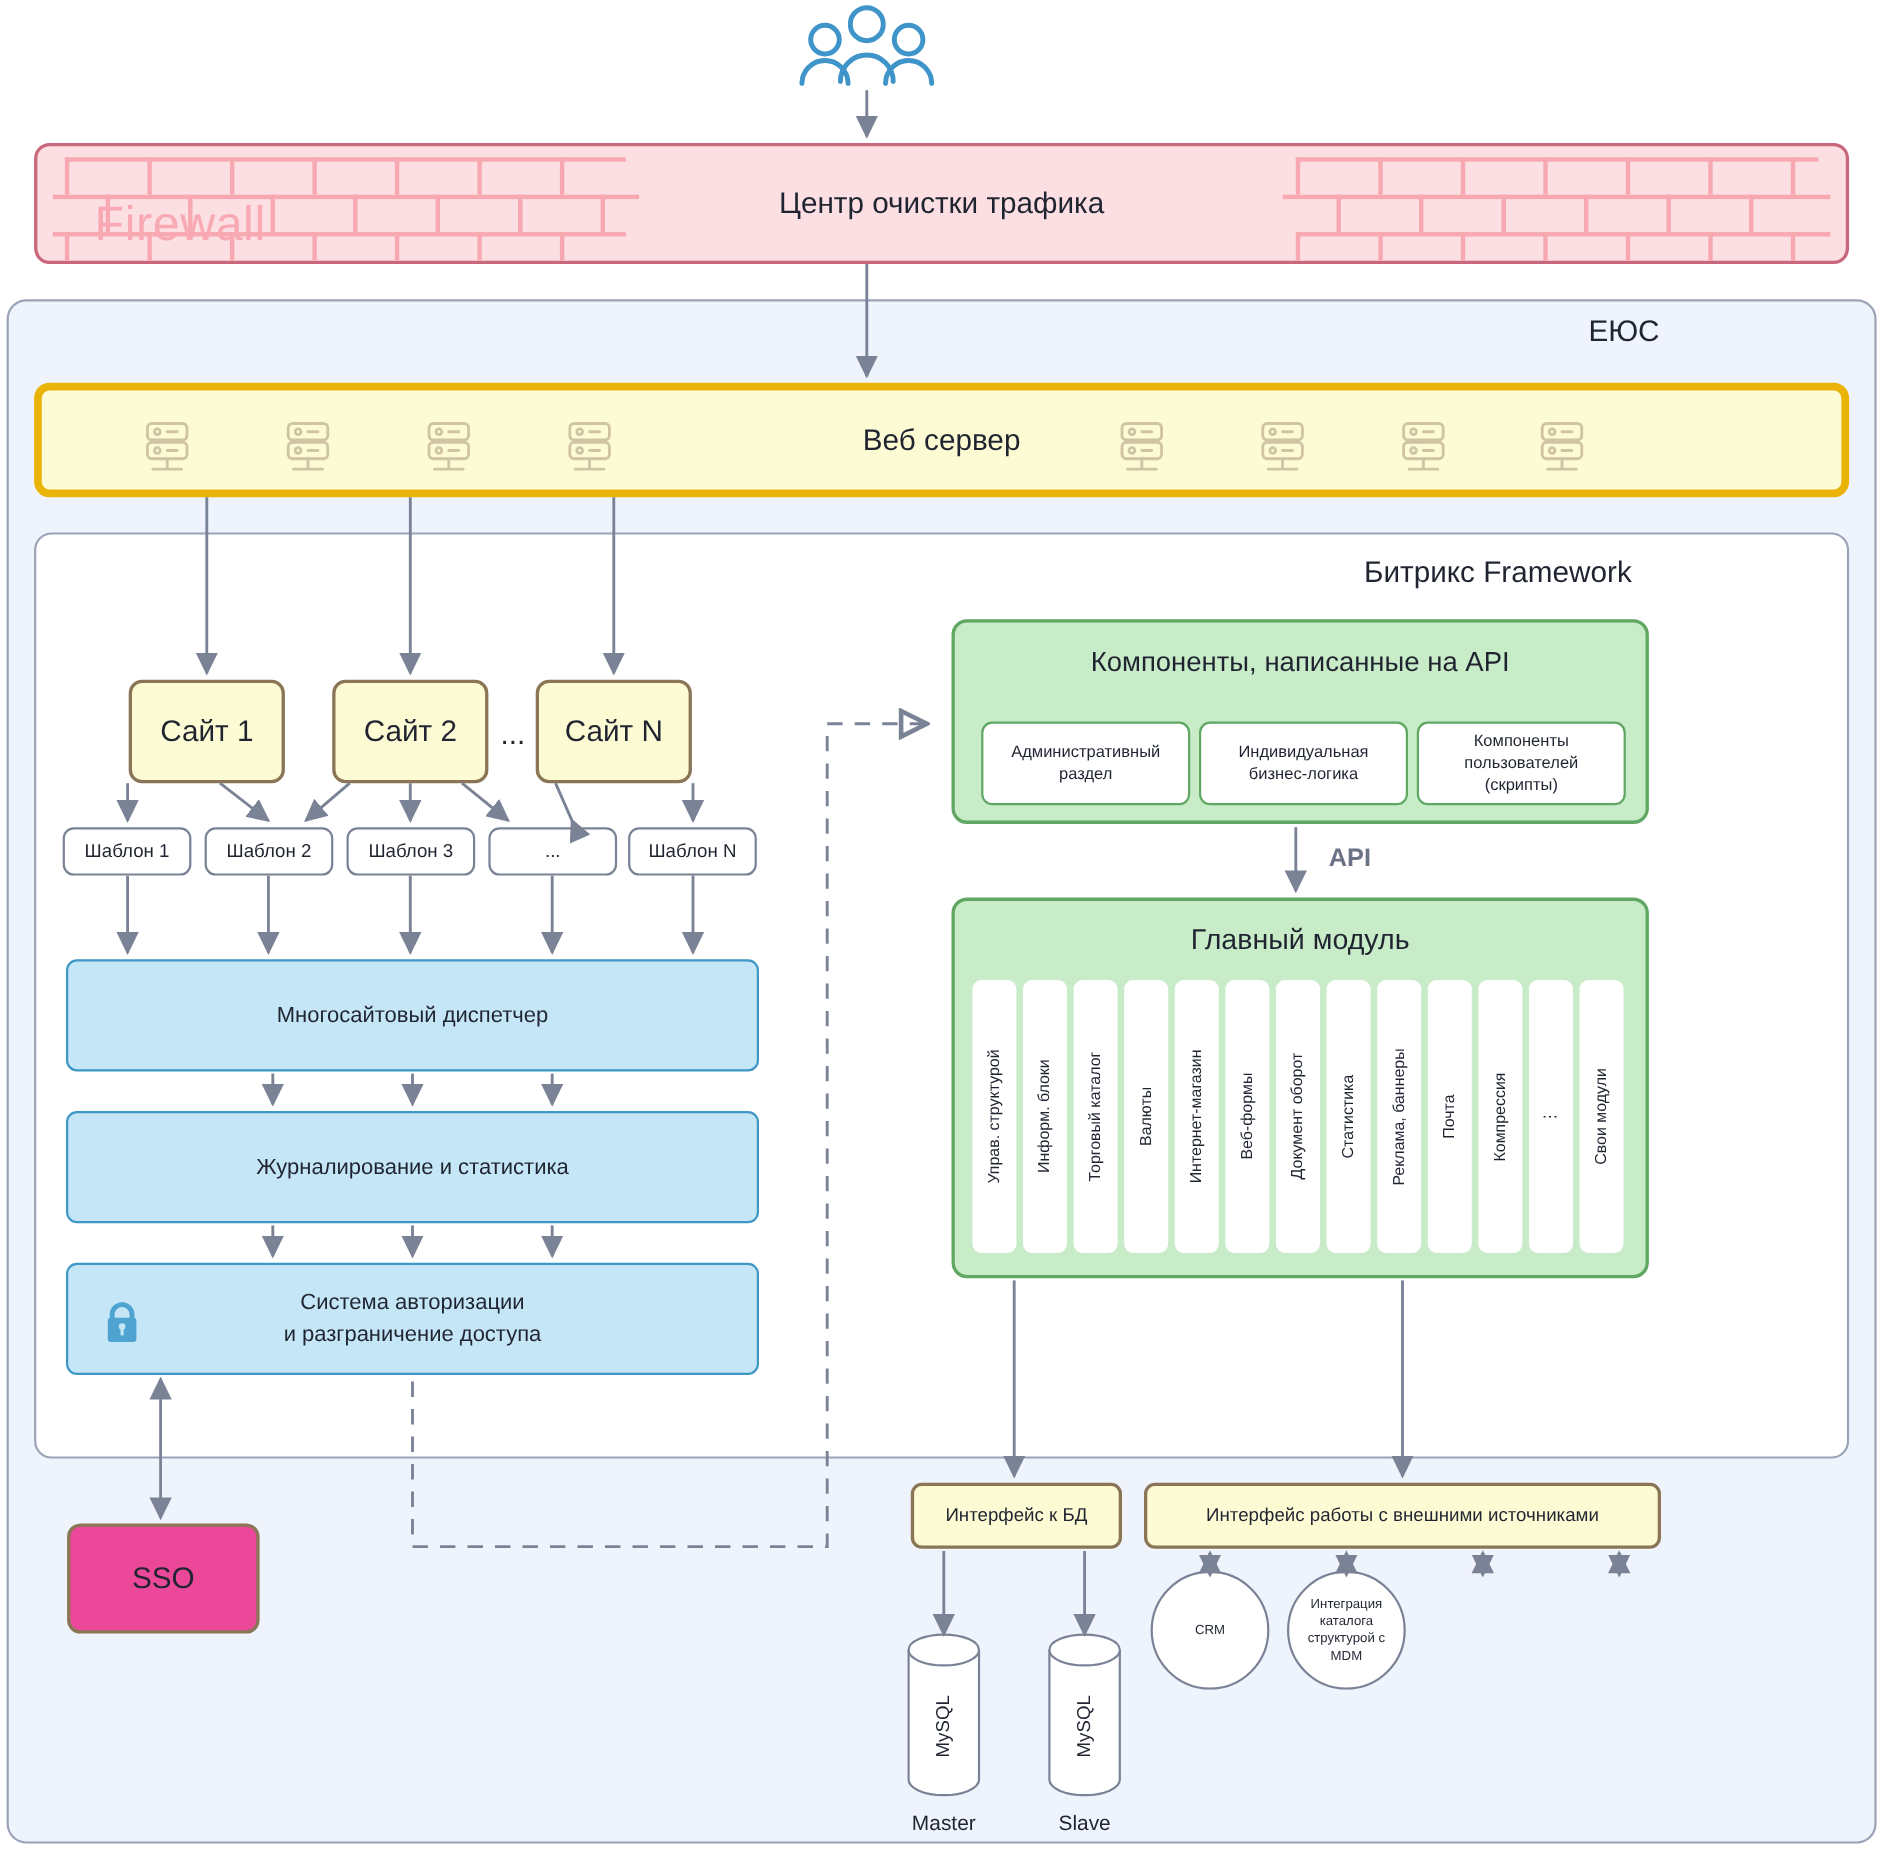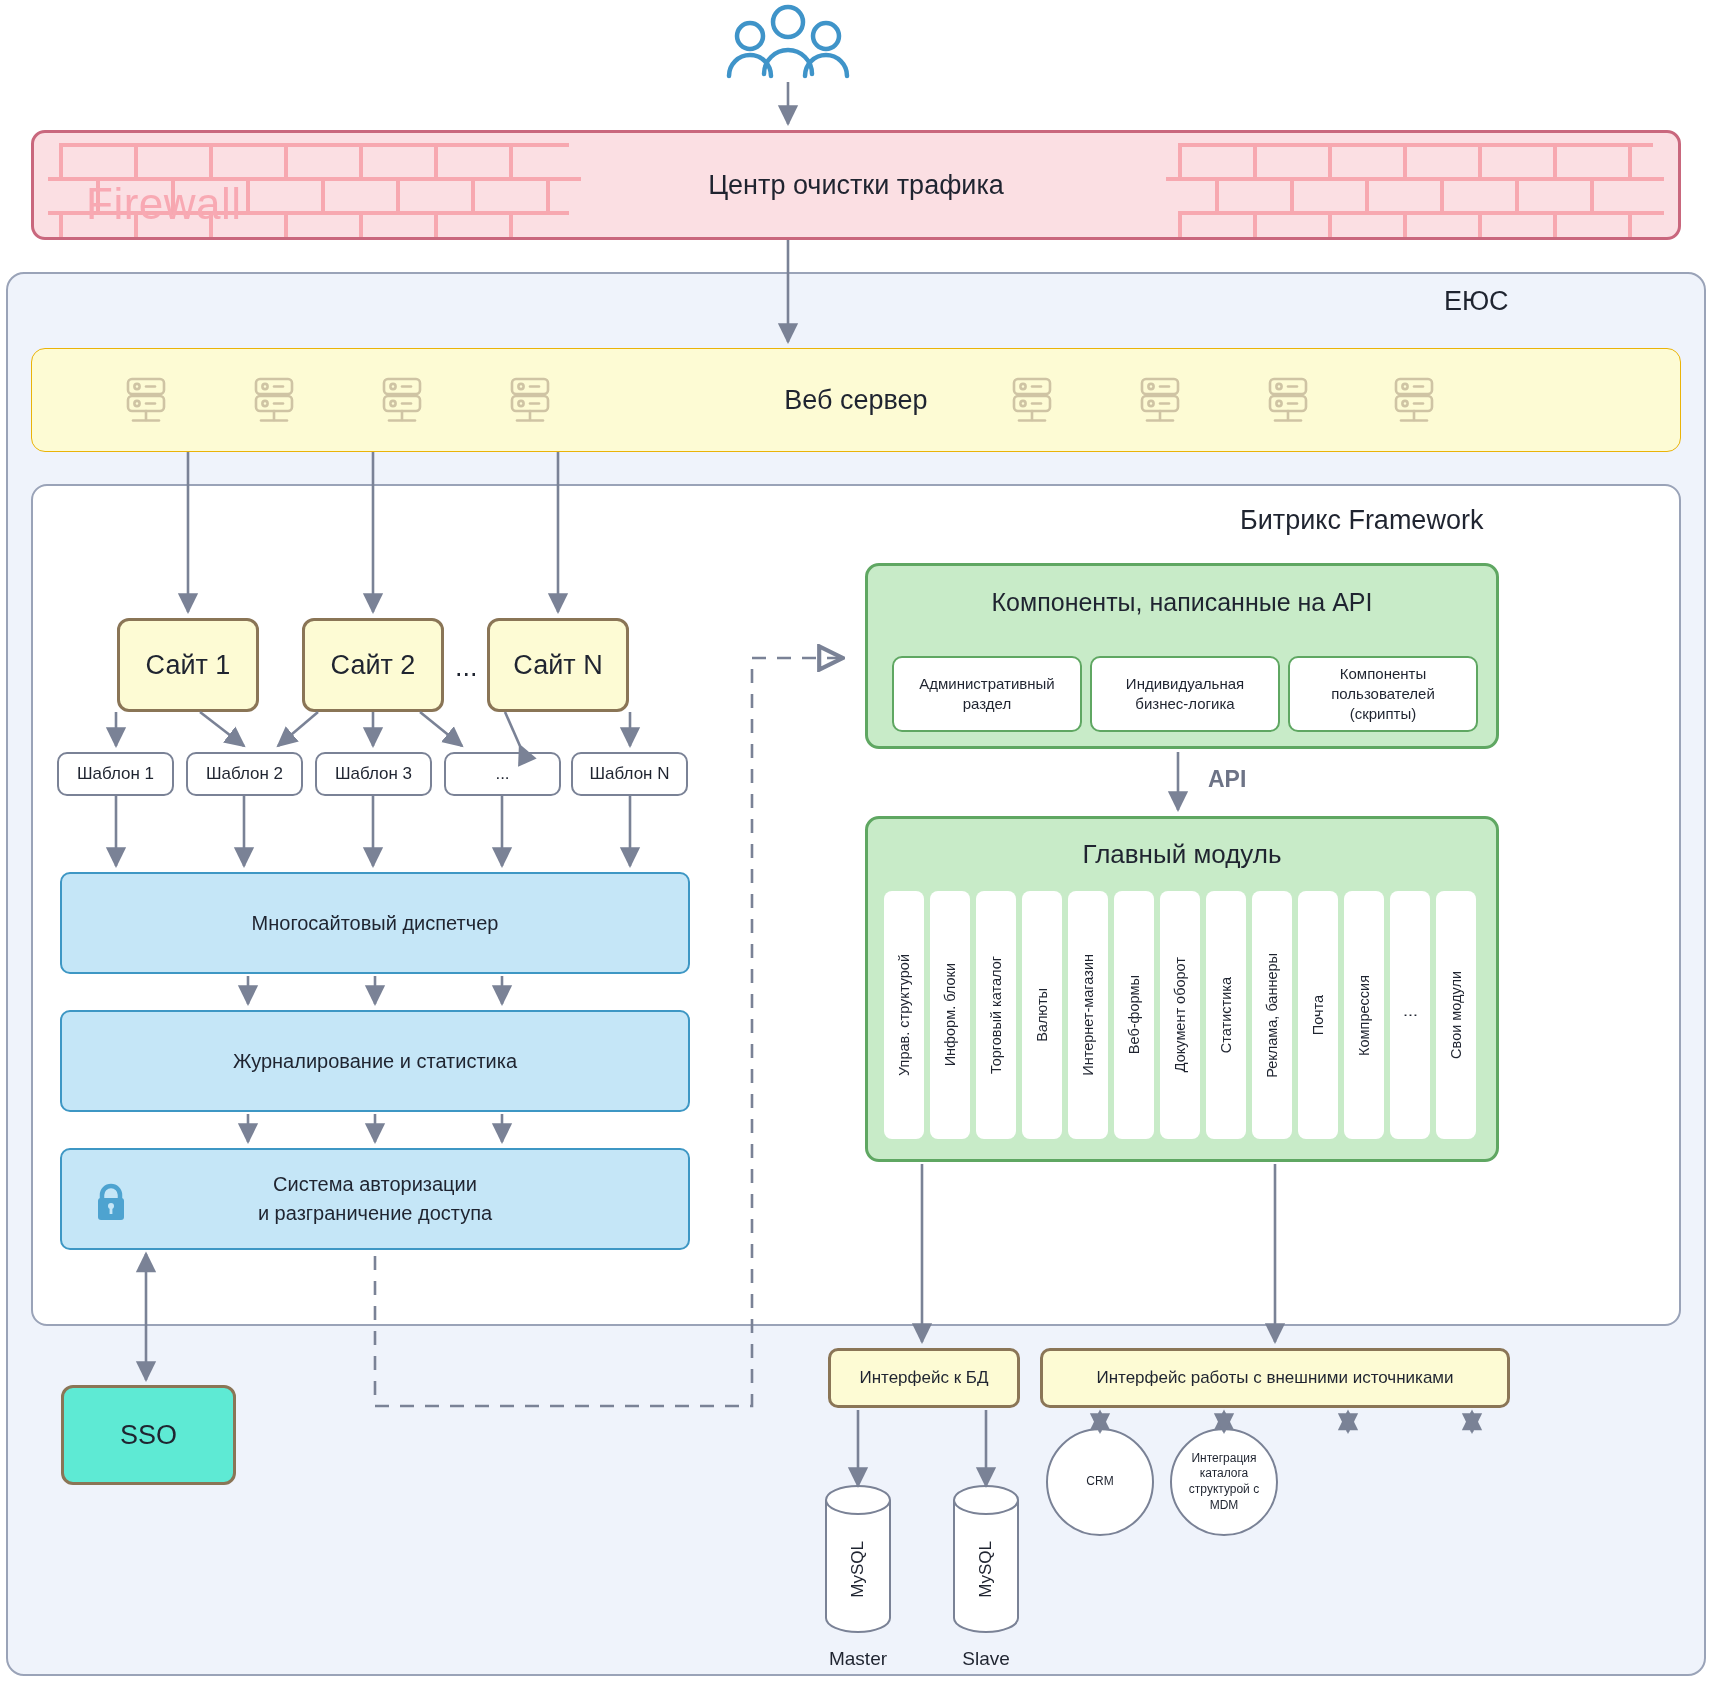--- a/index.html
+++ b/index.html
@@ -19,40 +19,40 @@
   .brick-line{position:absolute;left:0;right:0;height:4px;background:#f7a8b0;}
   .brick-v{position:absolute;width:4px;background:#f7a8b0;}
   .fw-word{position:absolute;left:52px;top:46px;font-size:44px;color:#f8a9b3;font-weight:400;letter-spacing:0.5px;}
   .fw-title{position:absolute;left:0;right:0;top:0;bottom:0;display:flex;align-items:center;justify-content:center;font-size:27px;color:#1f2430;}
 
   
   .euс{left:6px;top:272px;width:1700px;height:1404px;background:#eff3fb;border:2px solid #9aa3b8;border-radius:18px;}
   .euс-label{left:1444px;top:286px;font-size:27px;color:#1f2430;}
 
   
-  .webserver{left:31px;top:348px;width:1650px;height:104px;background:#fdfbd4;border:1px solid #eab308;border-radius:14px;}
+  .webserver{left:31px;top:348px;width:1650px;height:104px;background:#fdfbd4;border:7px solid #eab308;border-radius:14px;}
   .ws-title{position:absolute;left:0;right:0;top:0;bottom:0;display:flex;align-items:center;justify-content:center;font-size:27px;}
   .srv{position:absolute;top:27px;width:52px;height:50px;}
 
   
   .bitrix{left:31px;top:484px;width:1650px;height:842px;background:#ffffff;border:2px solid #9aa3b8;border-radius:16px;}
   .bitrix-label{left:1240px;top:505px;font-size:27px;color:#1f2430;}
 
   
   .site{width:142px;height:94px;background:#fdfbd4;border:3px solid #8a7556;border-radius:12px;font-size:27px;}
   .site-dots{font-size:27px;color:#1f2430;}
 
   
   .tpl{height:44px;background:#ffffff;border:2px solid #7a8296;border-radius:10px;font-size:17px;}
 
   
   .blue{left:60px;width:630px;background:#c5e6f7;border:2px solid #3e97c4;border-radius:10px;font-size:20px;line-height:1.45;}
 
   
-  .sso{left:61px;top:1385px;width:175px;height:100px;background:#5eead4;border:3px solid #8a7556;border-radius:12px;font-size:27px;}
+  .sso{left:61px;top:1385px;width:175px;height:100px;background:#ec4899;border:3px solid #8a7556;border-radius:12px;font-size:27px;}
 
   
   .green-comp{left:865px;top:563px;width:634px;height:186px;background:#c8ebc8;border:3px solid #5fa762;border-radius:14px;}
   .green-comp-title{position:absolute;left:0;right:0;top:22px;font-size:25px;text-align:center;}
   .white-card{position:absolute;top:90px;height:76px;background:#ffffff;border:2px solid #5fa762;border-radius:10px;display:flex;align-items:center;justify-content:center;text-align:center;font-size:15px;line-height:1.35;padding:0 6px;box-sizing:border-box;}
 
   
   .api-label{left:1208px;top:766px;font-size:23px;color:#6d7386;font-weight:700;}
 
   

